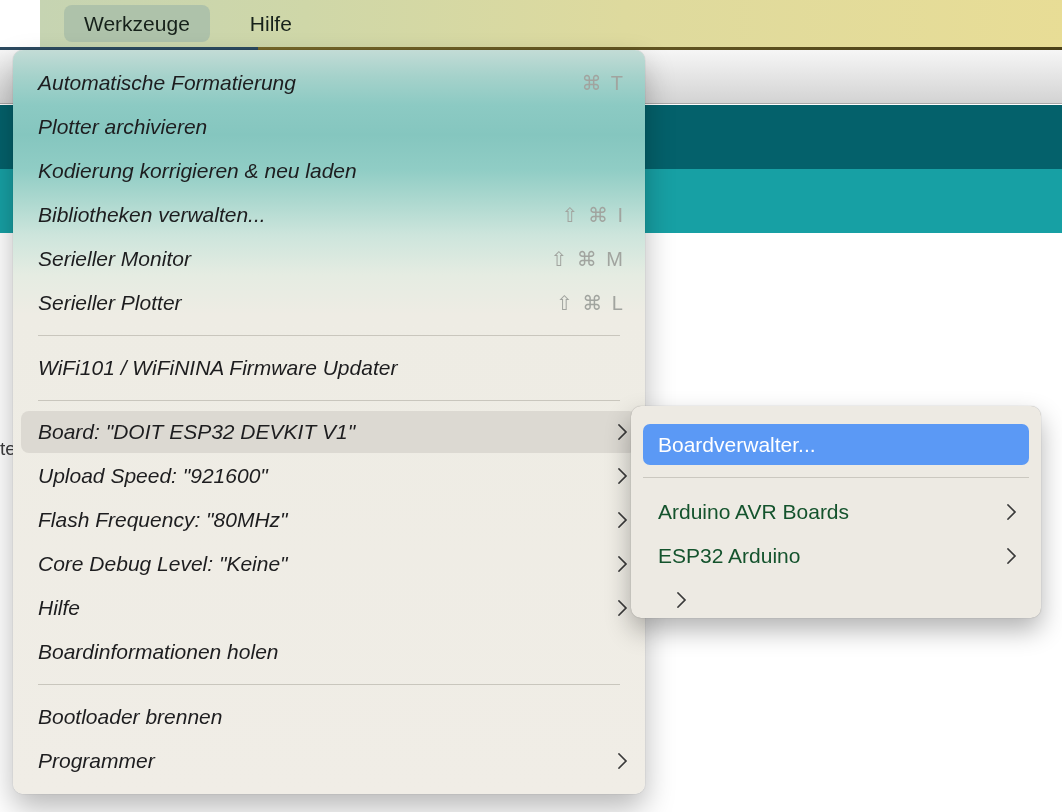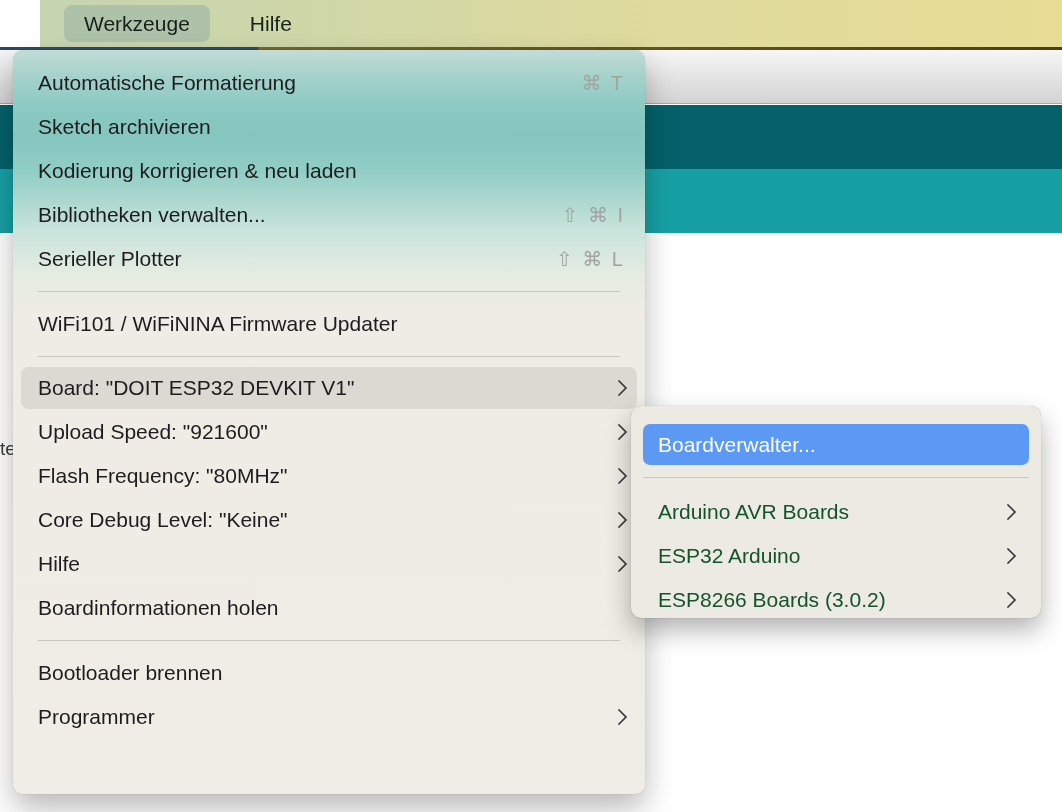--- a/index.html
+++ b/index.html
@@ -45,21 +45,21 @@
       #acd8cf 20.2%, #cde5dc 24.9%, #e5ece2 30.2%, #eeece4 35.6%, #f0ede6 100%);
     box-shadow:0 14px 30px rgba(0,0,0,.28), 0 0 1px rgba(0,0,0,.35);
     z-index:5;
   }
   .row{
     height:44px;display:flex;align-items:center;
     margin:0 8px;padding:0 12px 0 17px;border-radius:8px;
     font-size:21px;color:#1d1d1f;
   }
   .row.hl{background:#dcd9d2;height:42px;margin-top:1px;margin-bottom:1px;}
-  .row .lbl{flex:1;white-space:nowrap;}
+  .row .lbl{flex:1;white-space:nowrap;font-style:italic;}
   .sc{color:#a1a49f;font-size:20px;letter-spacing:2px;white-space:nowrap;}
   .chev{
     width:10px;height:10px;margin-left:14px;flex:0 0 auto;
     border-top:2.5px solid #3a3a3a;border-right:2.5px solid #3a3a3a;
     transform:rotate(45deg);border-radius:1px;
   }
   .sep{height:1px;background:#c9c6bd;margin:10px 25px;}
   
   .submenu{
     position:absolute;left:631px;top:406px;width:410px;height:212px;box-sizing:border-box;
@@ -95,28 +95,32 @@
   </div>
 </div>
 
 <div class="menu">
 
   <div class="row">
     <span class="lbl">Automatische Formatierung</span>
     <span class="sc">⌘ T</span>
   </div>
   <div class="row">
-    <span class="lbl">Sketch archivieren</span>
+    <span class="lbl">Plotter archivieren</span>
   </div>
   <div class="row">
     <span class="lbl">Kodierung korrigieren &amp; neu laden</span>
   </div>
   <div class="row">
     <span class="lbl">Bibliotheken verwalten...</span>
     <span class="sc">⇧ ⌘ I</span>
+  </div>
+  <div class="row">
+    <span class="lbl">Serieller Monitor</span>
+    <span class="sc">⇧ ⌘ M</span>
   </div>
   <div class="row">
     <span class="lbl">Serieller Plotter</span>
     <span class="sc">⇧ ⌘ L</span>
   </div>
 
   <div class="sep"></div>
 
   <div class="row">
     <span class="lbl">WiFi101 / WiFiNINA Firmware Updater</span>
@@ -166,16 +170,15 @@
   <div class="sm-sep"></div>
   <div class="sm-row">
     <span class="lbl">Arduino AVR Boards</span>
     <span class="chev"></span>
   </div>
   <div class="sm-row">
     <span class="lbl">ESP32 Arduino</span>
     <span class="chev"></span>
   </div>
   <div class="sm-row">
-    <span class="lbl">ESP8266 Boards (3.0.2)</span>
     <span class="chev"></span>
   </div>
 </div>
 
 </body></html>

